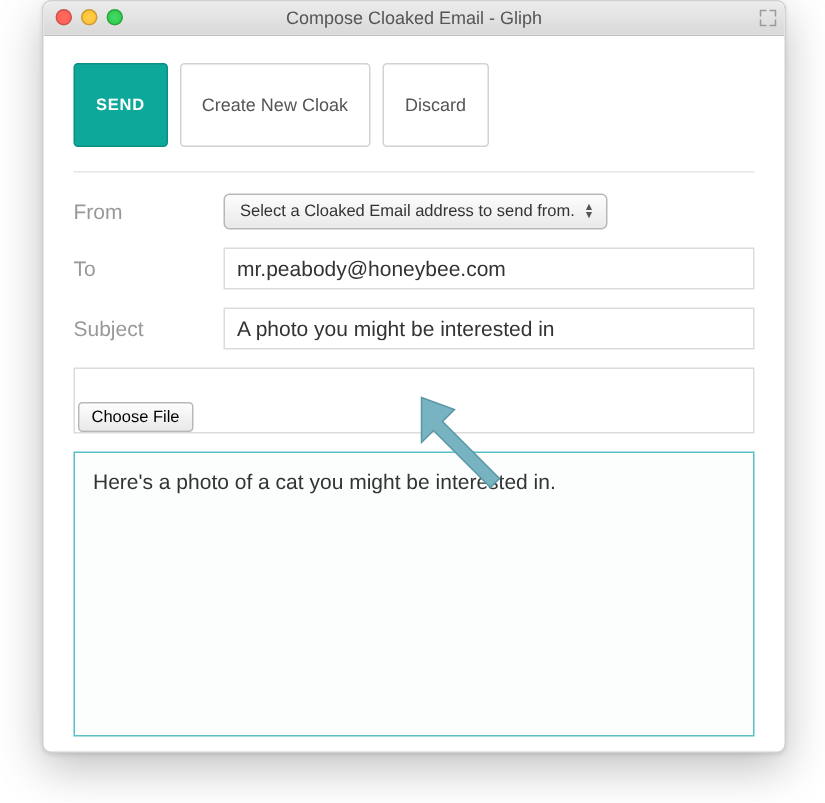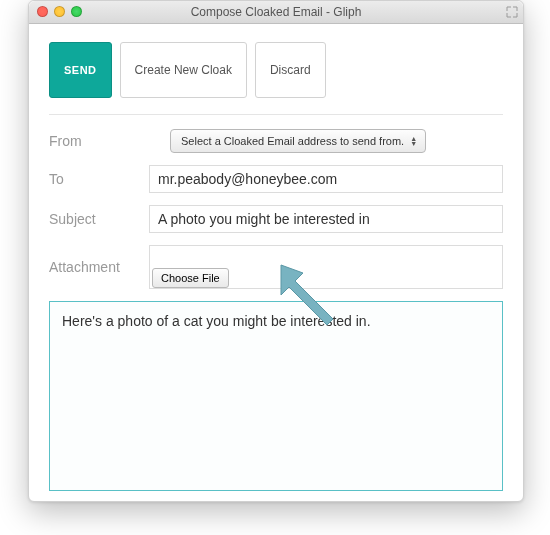--- a/index.html
+++ b/index.html
@@ -122,21 +122,20 @@
     align-items: center;
     height: 22px;
     padding: 0 8px 0 10px;
     font-size: 11px;
     color: #333;
     background: linear-gradient(#fdfdfd, #e9e9e9);
     border: 1px solid #b8b8b8;
     border-radius: 4px;
     cursor: pointer;
     gap:6px;
-    margin-left:21px;
   }
   .select-pill .arrows {
     display:flex;
     flex-direction:column;
     line-height:5px;
     font-size:7px;
     color:#555;
   }
 
   .text-input {
@@ -251,21 +250,20 @@
     </div>
 
     <div class="form-row">
       <div class="row-label">Subject</div>
       <div class="row-field">
         <input class="text-input" value="A photo you might be interested in" style="">
       </div>
     </div>
 
     <div class="form-row">
-      <div class="row-label">Attachment</div>
       <div class="row-field">
         <div class="file-row">
           <button class="file-btn">
             <span>Choose File</span>
           </button>
         </div>
       </div>
     </div>
 
     <div class="editor">

